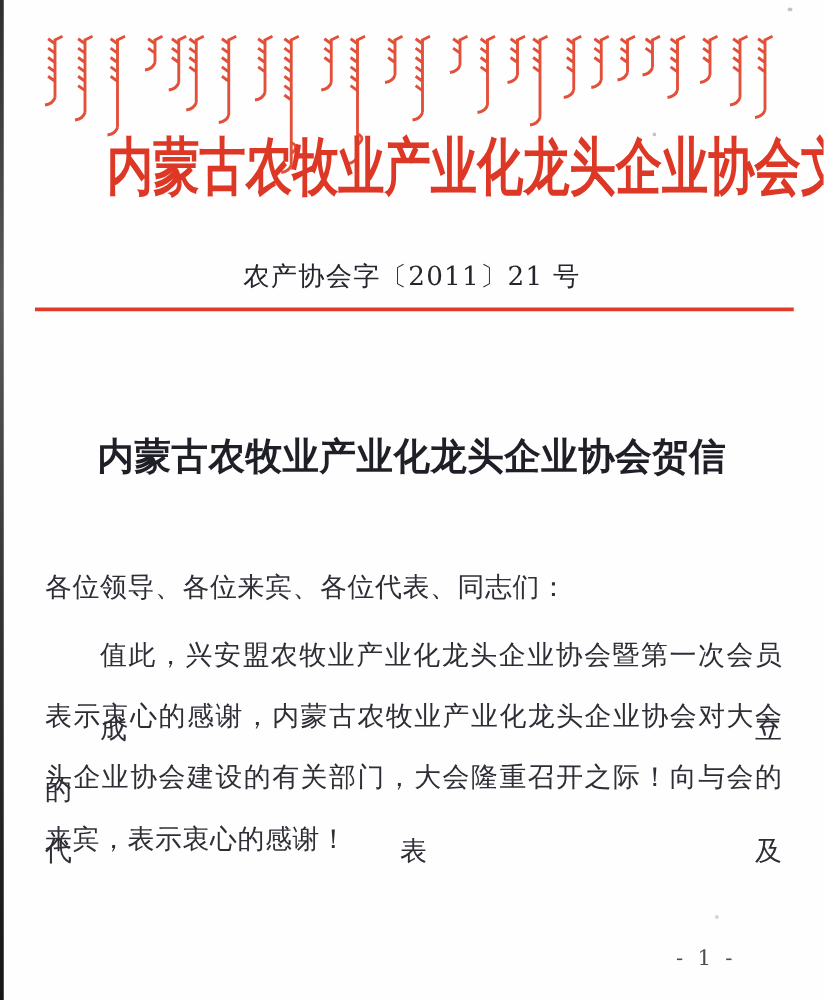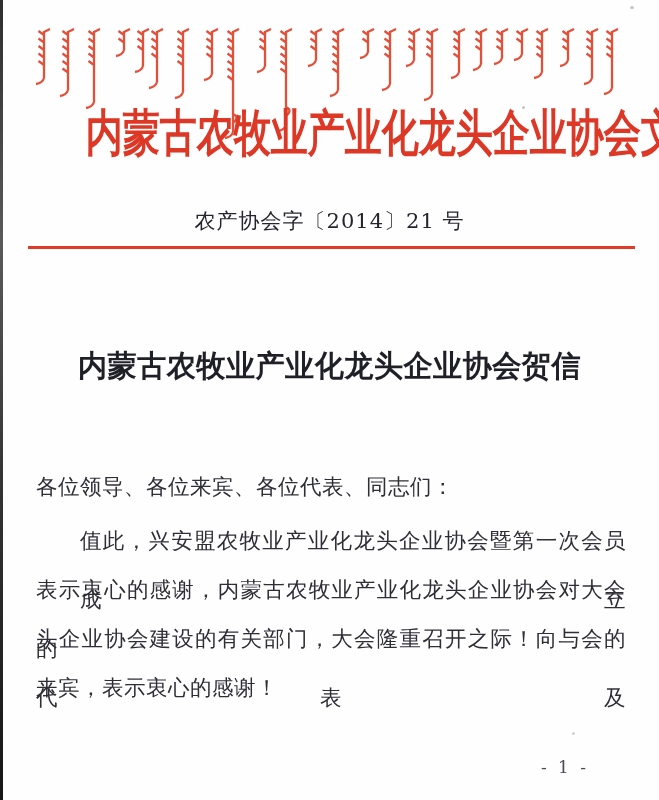--- a/index.html
+++ b/index.html
@@ -30,21 +30,21 @@
     color: #25252d; letter-spacing: 1px;
   }
   .red-rule { position: absolute; top: 246px; left: 28px; width: 607px; height: 3px; }
   .letter-title {
     position: absolute; top: 340px; left: 0; width: 659px;
     text-align: center; font-size: 30px; font-weight: bold; line-height: 52px;
     color: #1f1f27; letter-spacing: 0.5px; white-space: nowrap;
     transform: scaleX(0.97); transform-origin: 50% 50%;
   }
   .body-block {
-    position: absolute; top: 462px; left: 36px; width: 590px;
+    position: absolute; top: 446px; left: 36px; width: 590px;
     font-size: 21.5px; color: #2e2e36; letter-spacing: 0.5px;
   }
   .tline { height: 49px; line-height: 49px; white-space: nowrap; }
   .jline {
     height: 49px; line-height: 59px;
     text-align: justify; text-align-last: justify; text-justify: inter-character;
   }
   .jline.first { padding-left: 44px; }
   .jline.last { text-align: left; text-align-last: left; }
   .page-number {
@@ -85,21 +85,21 @@
       <path d="M502 3 L502 30 M502 4 l6 -3 M502 7 l-5.5 -4 M502 14.5 l-5.5 -4 M502 22 l-5.5 -4 M502 30 q-1.5 5 -8 6" stroke="#e2503a" stroke-width="2.3" fill="none"></path>
       <path d="M522 3 L522 26 M522 4 l6 -3 M522 7 l-5.5 -4 M522 14.5 l-5.5 -4 M522 26 q-1.5 5 -8 6" stroke="#e2503a" stroke-width="2.3" fill="none"></path>
       <path d="M542 3 L542 44 M542 4 l6 -3 M542 7 l-5.5 -4 M542 14.5 l-5.5 -4 M542 22 l-5.5 -4 M542 29.5 l-5.5 -4 M542 44 q-1.5 5 -8 6" stroke="#e2503a" stroke-width="2.3" fill="none"></path>
       <path d="M568 3 L568 32 M568 4 l6 -3 M568 7 l-5.5 -4 M568 14.5 l-5.5 -4 M568 22 l-5.5 -4 M568 32 q-1.5 5 -8 6" stroke="#e2503a" stroke-width="2.3" fill="none"></path>
       <path d="M592 3 L592 50 M592 4 l6 -3 M592 7 l-5.5 -4 M592 14.5 l-5.5 -4 M592 22 l-5.5 -4 M592 29.5 l-5.5 -4 M592 50 q-1.5 5 -8 6" stroke="#e2503a" stroke-width="2.3" fill="none"></path>
       <path d="M612 3 L612 60 M612 4 l6 -3 M612 7 l-5.5 -4 M612 14.5 l-5.5 -4 M612 22 l-5.5 -4 M612 29.5 l-5.5 -4 M612 60 q-1.5 5 -8 6" stroke="#e2503a" stroke-width="2.3" fill="none"></path>
     </svg>
 
   <div class="org-title" style="color: rgb(221, 55, 38);">内蒙古农牧业产业化龙头企业协会文件</div>
 
-  <div class="doc-number">农产协会字〔2014〕21 号</div>
+  <div class="doc-number">农产协会字〔2011〕21 号</div>
 
   <div class="red-rule" style="background: rgb(224, 58, 40);"></div>
 
   <h1 class="letter-title">内蒙古农牧业产业化龙头企业协会贺信</h1>
 
   <div class="body-block" style="color: rgb(46, 46, 54);">
     <div class="tline">各位领导、各位来宾、各位代表、同志们：</div>
     <div class="jline first">值此，兴安盟农牧业产业化龙头企业协会暨第一次会员成立</div>
     <div class="jline">表示衷心的感谢，内蒙古农牧业产业化龙头企业协会对大会的</div>
     <div class="jline">头企业协会建设的有关部门，大会隆重召开之际！向与会的代表及</div>

